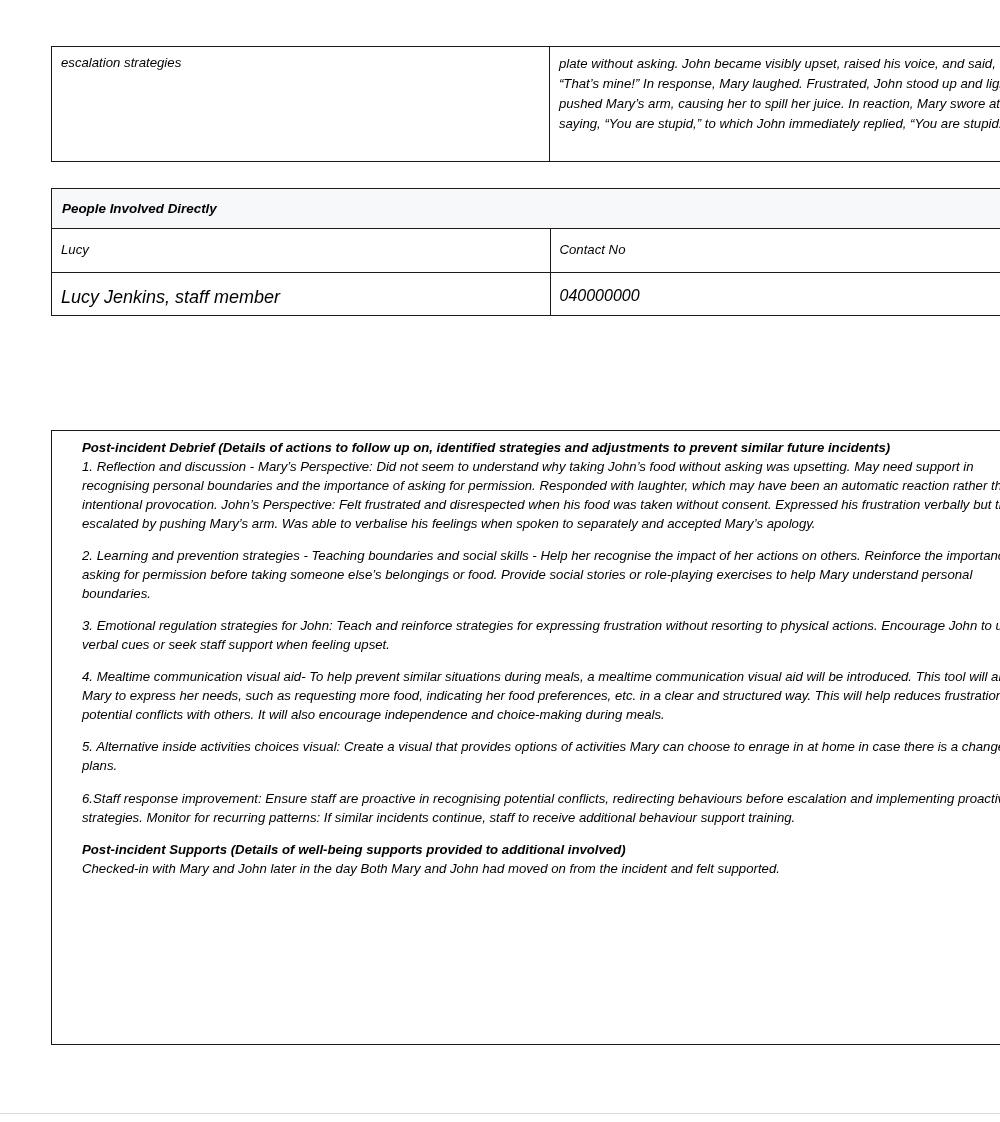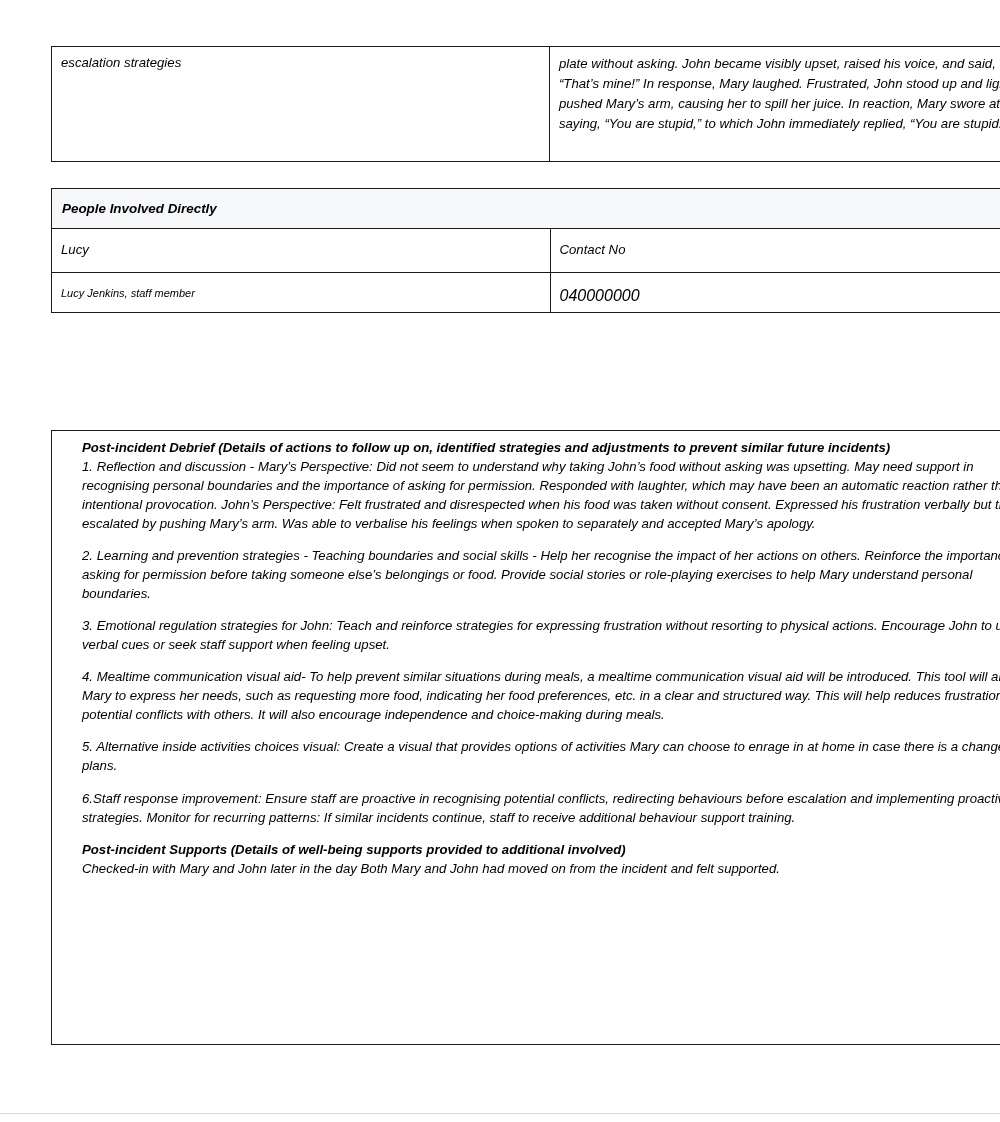--- a/index.html
+++ b/index.html
@@ -87,21 +87,21 @@
   .section-header-text {
     padding: 11px 11px 11px 10px;
     font-size: 13.4px;
     font-weight: bold;
     line-height: 1.3;
   }
   .people-head-cell .cell-pad { padding: 12px 9px 12px 9px; }
   .people-row-cell           { height: 34px; }
   .people-name {
     padding: 14px 9px 7px 9px;
-    font-size: 11px;
+    font-size: 18px;
   }
   .people-contact-top {
     padding: 5px 9px 18px 9px;
     font-size: 13.2px;
   }
   .people-contact-mid {
     padding: 14px 9px 7px 9px;
     font-size: 16px;
   }
 

